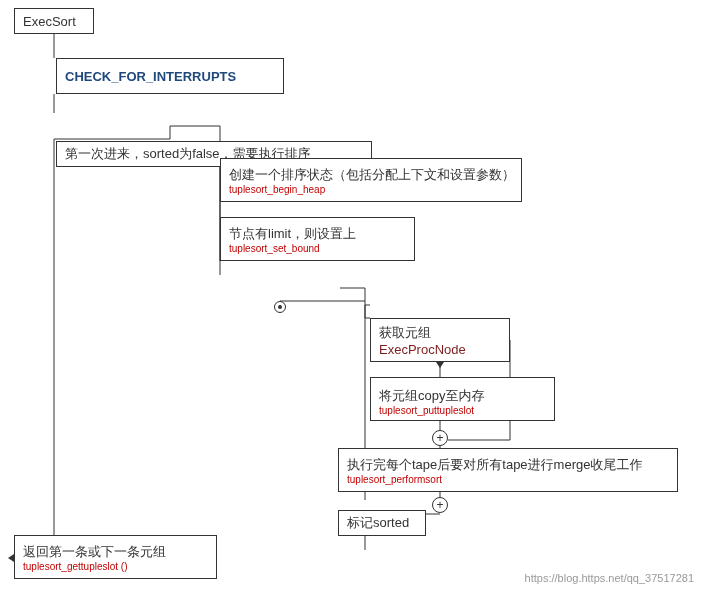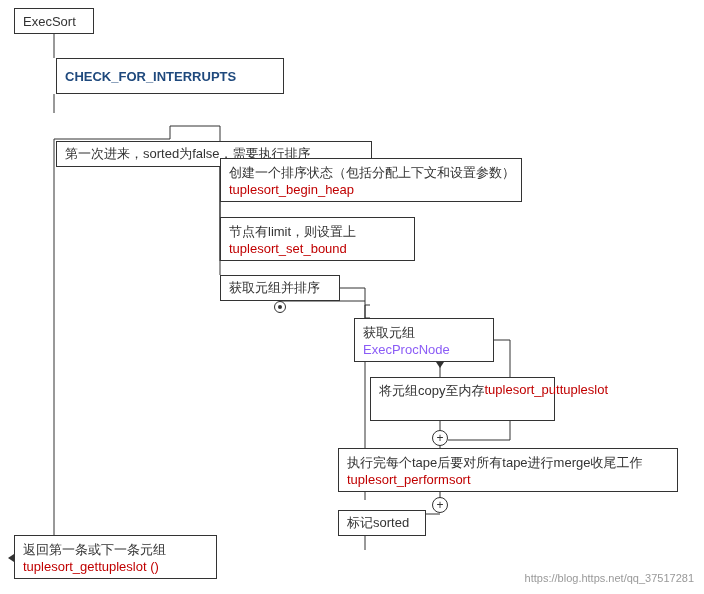--- a/index.html
+++ b/index.html
@@ -23,24 +23,24 @@
       background: #fff;
       padding: 4px 8px;
       white-space: nowrap;
     }
     .node .line1 {
       color: #333;
       font-size: 13px;
     }
     .node .line2 {
       color: #c00000;
-      font-size: 13px;
+      font-size: 10px;
     }
     .node .line2-blue {
-      color: #8b5cf6;
+      color: #7f1d1d;
       font-size: 13px;
     }
     
     .connectors {
       position: absolute;
       top: 0; left: 0;
       width: 704px;
       height: 594px;
       pointer-events: none;
     }
@@ -156,32 +156,29 @@
   <div class="node" style="left:220px; top:158px; width:302px; height:44px; display:flex; flex-direction:column; justify-content:center;">
     <span class="line1">创建一个排序状态（包括分配上下文和设置参数）</span>
     <span class="line2">tuplesort_begin_heap</span>
   </div>
 
   <div class="node" style="left:220px; top:217px; width:195px; height:44px; display:flex; flex-direction:column; justify-content:center;">
     <span class="line1">节点有limit，则设置上</span>
     <span class="line2">tuplesort_set_bound</span>
   </div>
 
-  <div class="node" style="left:220px; top:275px; width:120px; height:26px; display:flex; align-items:center;">
-    <span class="line1">获取元组并排序</span>
-  </div>
 
   <div class="circle-dot" style="left:274px; top:301px;"></div>
 
-  <div class="node" style="left:354px; top:318px; width:140px; height:44px; display:flex; flex-direction:column; justify-content:center;">
+  <div class="node" style="left:370px; top:318px; width:140px; height:44px; display:flex; flex-direction:column; justify-content:center;">
     <span class="line1">获取元组</span>
     <span class="line2-blue">ExecProcNode</span>
   </div>
 
-  <div class="node" style="left:370px; top:377px; width:185px; height:44px; display:flex; flex-direction:row; justify-content:space-between;">
+  <div class="node" style="left:370px; top:377px; width:185px; height:44px; display:flex; flex-direction:column; justify-content:flex-end;">
     <span class="line1">将元组copy至内存</span>
     <span class="line2">tuplesort_puttupleslot</span>
   </div>
 
   <div class="circle-plus" style="left:432px; top:430px;">+</div>
 
   <div class="node" style="left:338px; top:448px; width:340px; height:44px; display:flex; flex-direction:column; justify-content:center;">
     <span class="line1">执行完每个tape后要对所有tape进行merge收尾工作</span>
     <span class="line2">tuplesort_performsort</span>
   </div>

